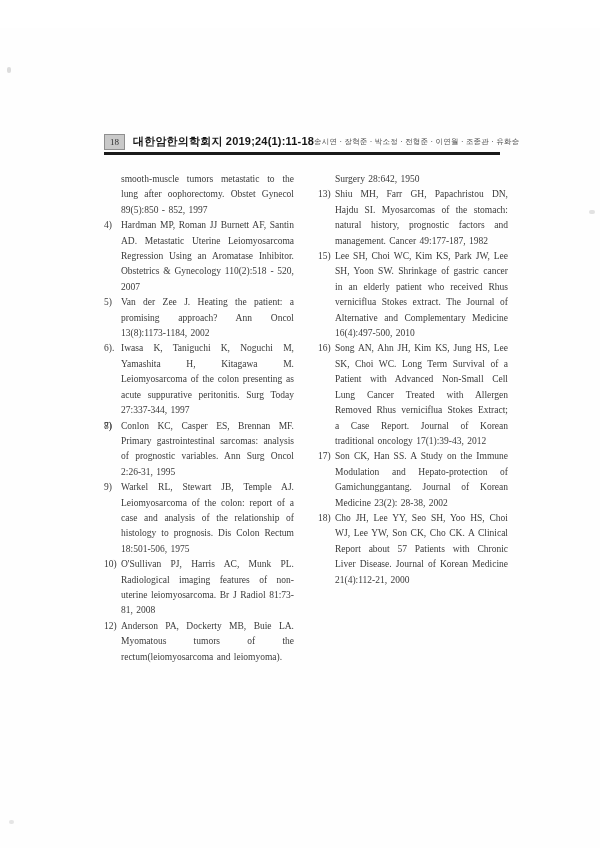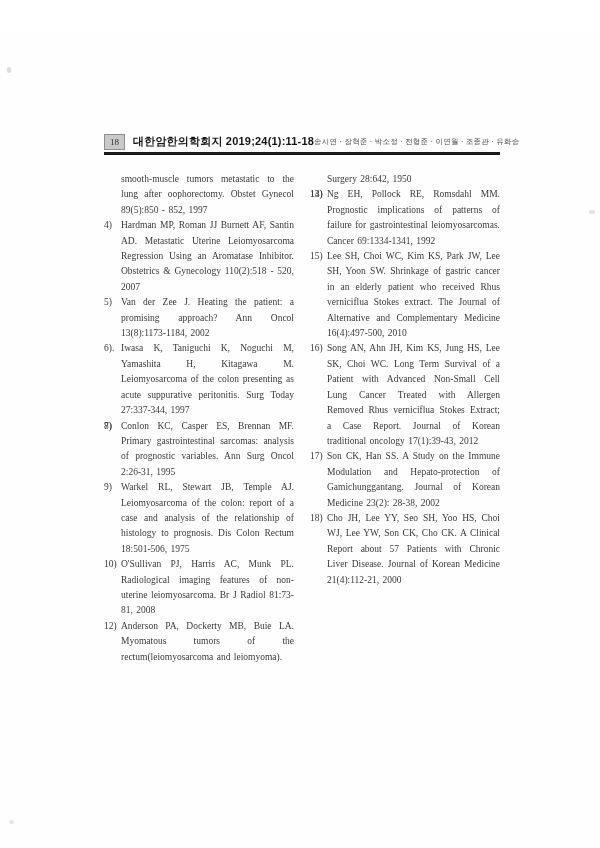--- a/index.html
+++ b/index.html
@@ -36,21 +36,21 @@
     font-family:Liberation Sans, sans-serif;
     font-size:7.5px;color:#4c4c4c;letter-spacing:0.2px;white-space:nowrap;
   }
   .header-rule{
     position:absolute;left:104px;top:124px;width:396px;height:2.5px;
     background:#1a1a1a;
   }
   
   .columns{
     position:absolute;left:104px;top:144px;width:396px;
-    display:flex;gap:10px;justify-content:space-between;
+    display:flex;gap:24px;
   }
   .col{width:190px;flex:0 0 auto;}
   .ref{
     position:relative;
     padding-left:17px;
     font-size:9.5px;line-height:15.4px;
     text-align:justify;
     color:#3a3a3a;
     word-spacing:1px;
   }
@@ -112,24 +112,21 @@
       <div class="ref">
         <span class="ref-num">12)</span><span class="ref-text">Anderson PA, Dockerty MB, Buie LA. Myomatous tumors of the rectum(leiomyosarcoma and leiomyoma).</span>
       </div>
     </div>
 
     <div class="col">
       <div class="ref">
         <span class="ref-num"></span><span class="ref-text">Surgery 28:642, 1950</span>
       </div>
       <div class="ref">
-        <span class="ref-num">13)</span>
-      </div>
-      <div class="ref">
-        <span class="ref-num">14)</span><span class="ref-text">Ng EH, Pollock RE, Romsdahl MM. Prognostic implications of patterns of failure for gastrointestinal leiomyosarcomas. Cancer 69:1334-1341, 1992</span>
+        <span class="ref-num">13)</span><span class="ref-text">Shiu MH, Farr GH, Papachristou DN, Hajdu SI. Myosarcomas of the stomach: natural history, prognostic factors and management. Cancer 49:177-187, 1982</span>
       </div>
       <div class="ref">
         <span class="ref-num">15)</span><span class="ref-text">Lee SH, Choi WC, Kim KS, Park JW, Lee SH, Yoon SW. Shrinkage of gastric cancer in an elderly patient who received Rhus verniciflua Stokes extract. The Journal of Alternative and Complementary Medicine 16(4):497-500, 2010</span>
       </div>
       <div class="ref">
         <span class="ref-num">16)</span><span class="ref-text">Song AN, Ahn JH, Kim KS, Jung HS, Lee SK, Choi WC. Long Term Survival of a Patient with Advanced Non-Small Cell Lung Cancer Treated with Allergen Removed Rhus verniciflua Stokes Extract; a Case Report. Journal of Korean traditional oncology 17(1):39-43, 2012</span>
       </div>
       <div class="ref">
         <span class="ref-num">17)</span><span class="ref-text">Son CK, Han SS. A Study on the Immune Modulation and Hepato-protection of Gamichunggantang. Journal of Korean Medicine 23(2): 28-38, 2002</span>
       </div>

